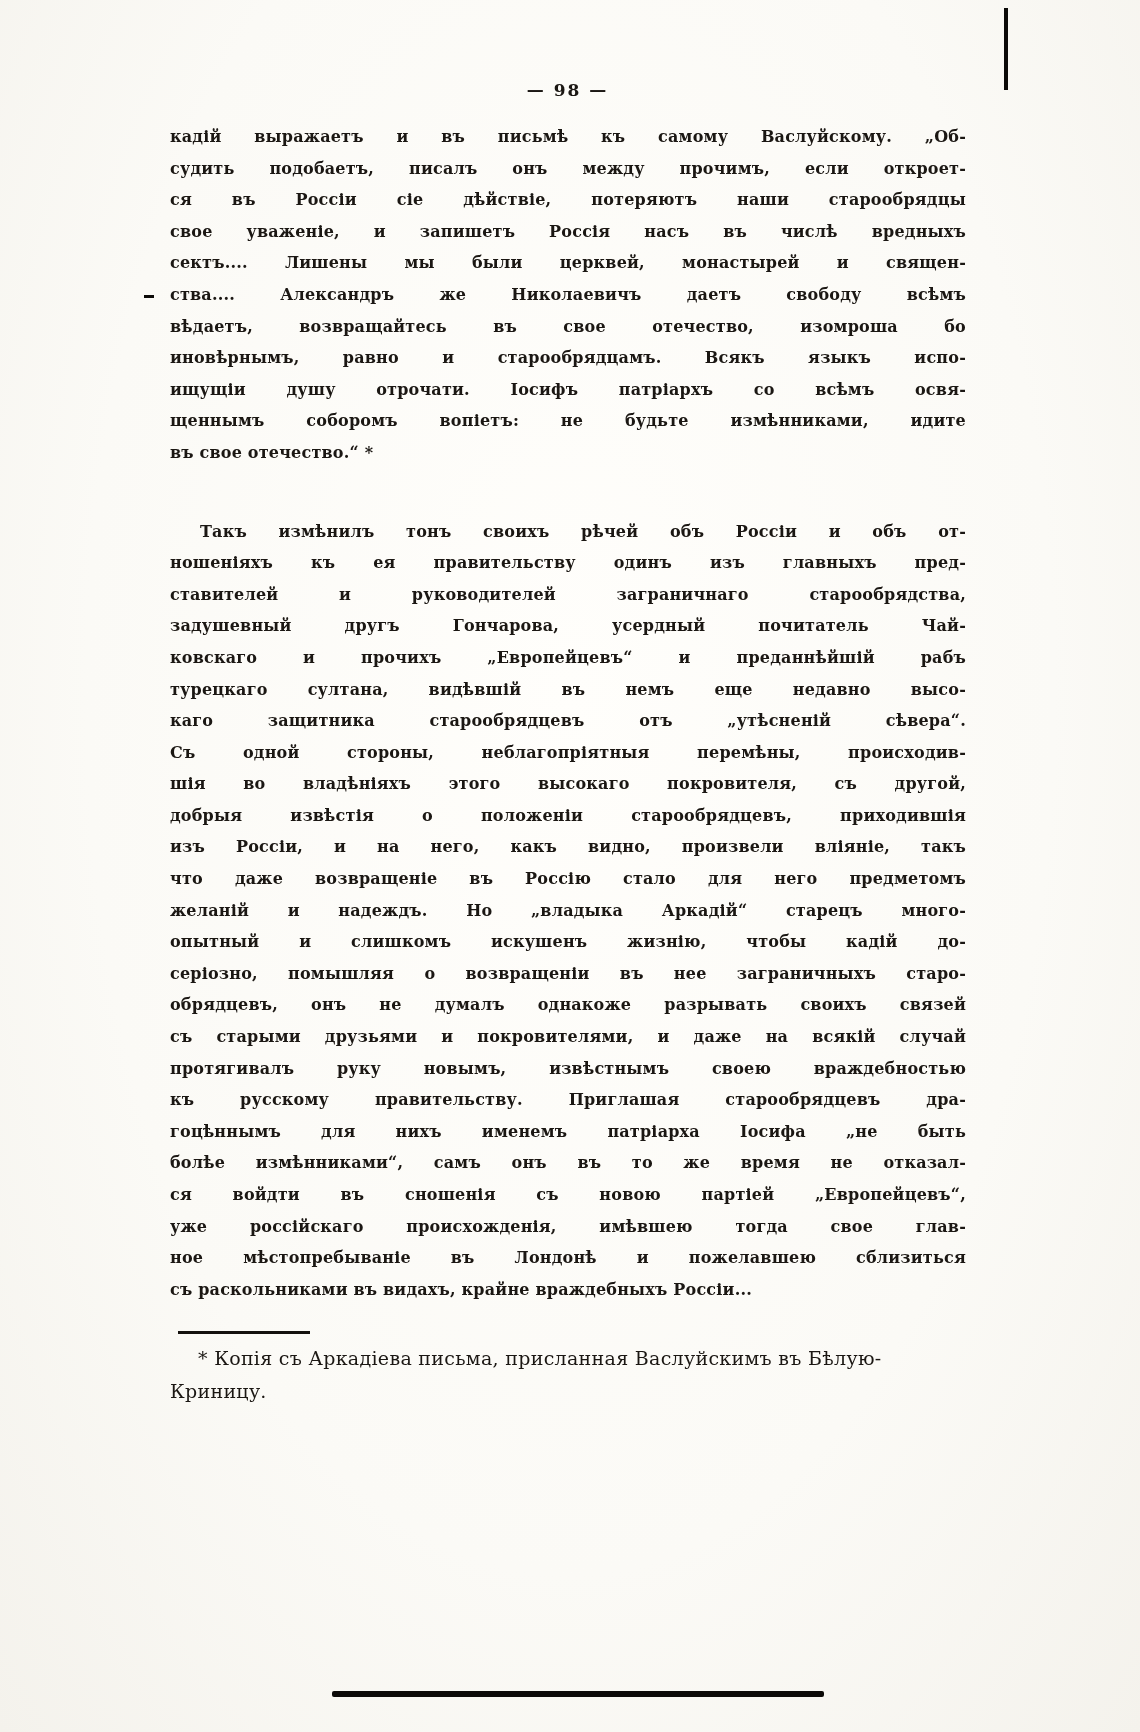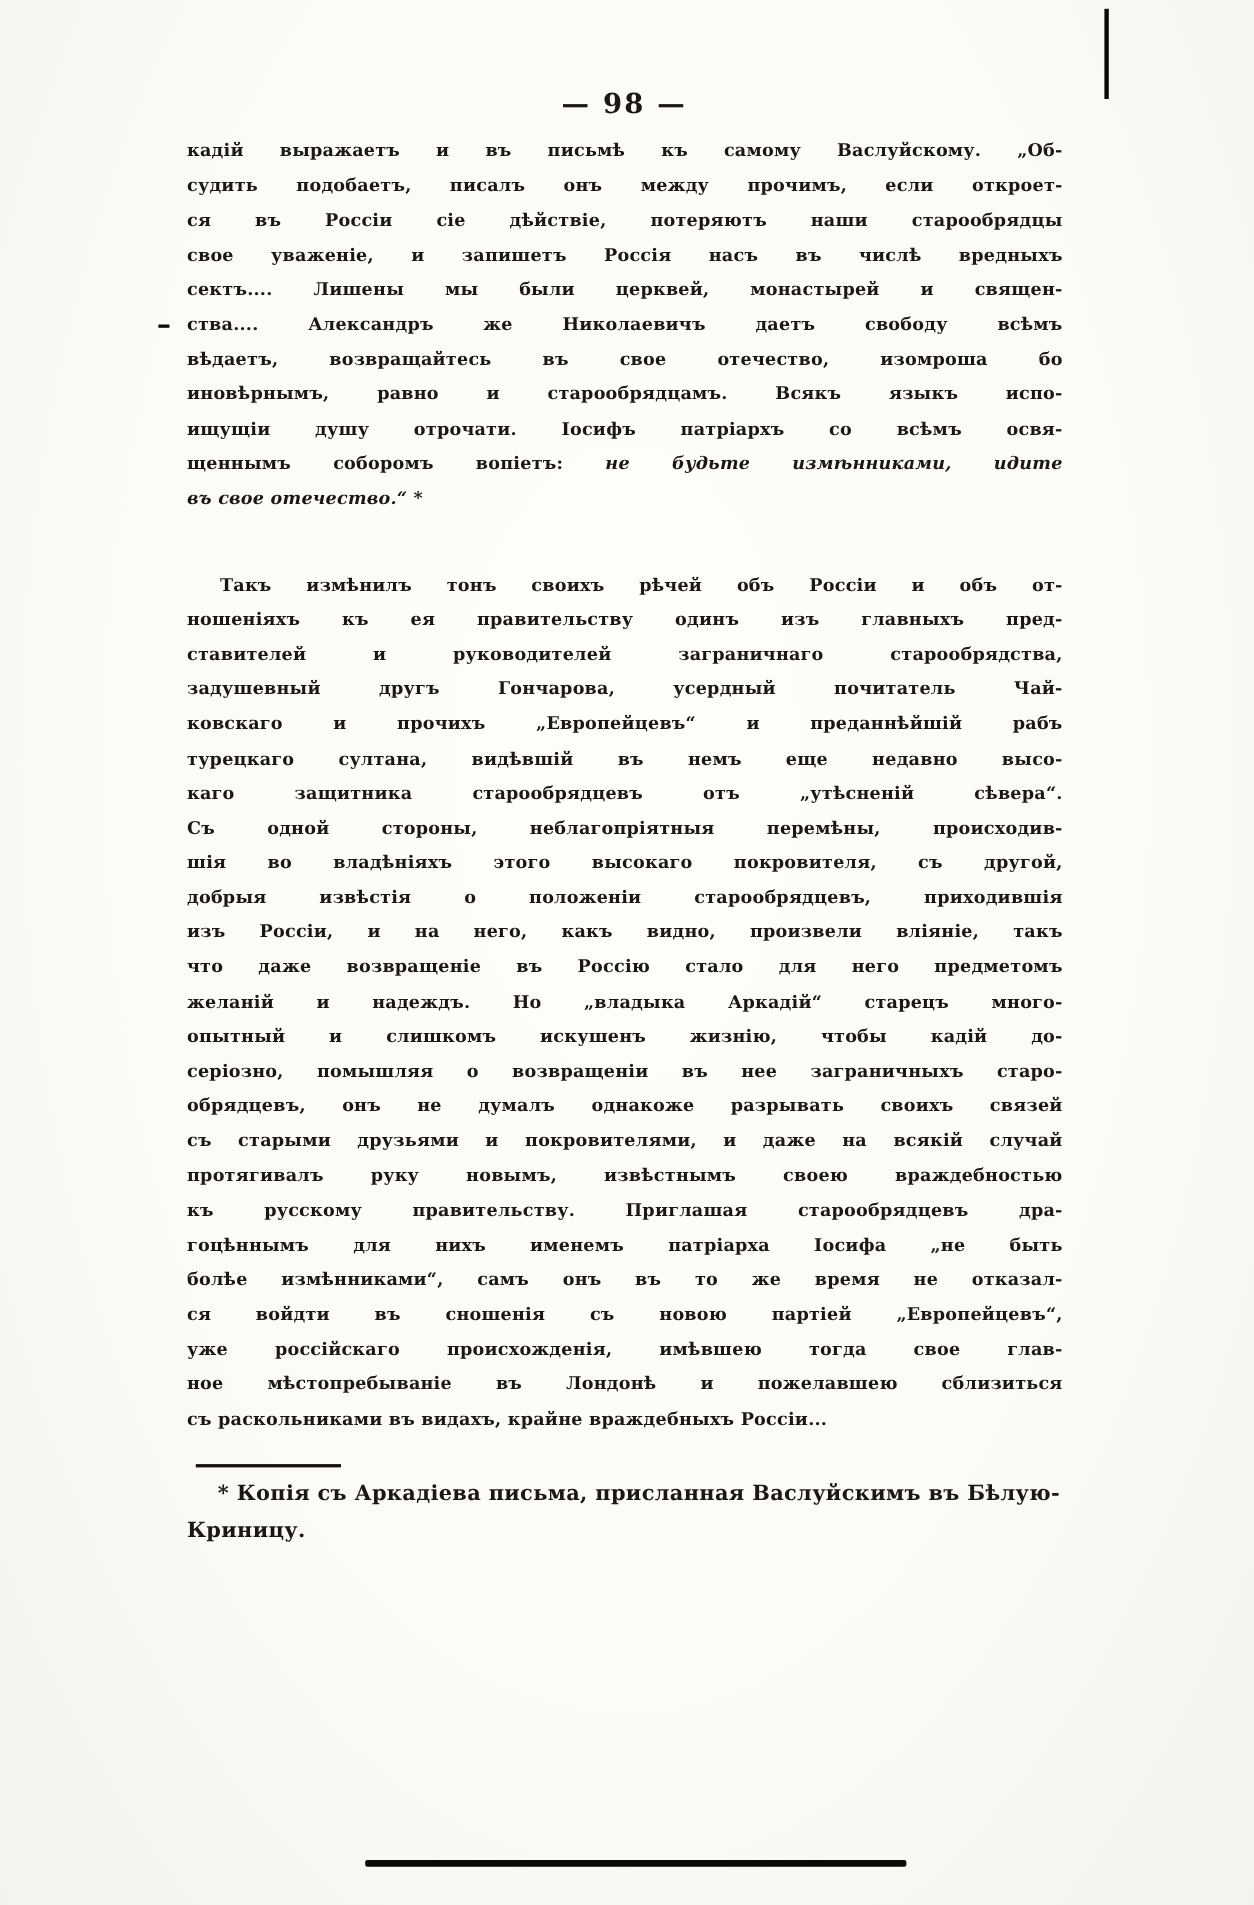--- a/index.html
+++ b/index.html
@@ -17,21 +17,21 @@
     overflow: hidden;
     font-family: "DejaVu Serif", serif;
     color: #1b1713;
   }
   .page-number {
     position: absolute;
     top: 80px;
     left: 170px;
     width: 795px;
     text-align: center;
-    font-size: 25px;
+    font-size: 17px;
     font-weight: bold;
     letter-spacing: 2px;
   }
   .text-block {
     position: absolute;
     top: 121px;
     left: 170px;
     width: 796px;
     font-size: 16px;
     font-weight: bold;
@@ -43,36 +43,36 @@
     text-align-last: justify;
     height: 31.6px;
     overflow: visible;
     white-space: nowrap;
   }
   .line.last {
     text-align-last: left;
     white-space: normal;
   }
   .line.indent { text-indent: 30px; margin-top: 47px; }
-  .it { font-style: italic; }
+  .it { }
   .footnote-sep {
     position: absolute;
     top: 1331px;
     left: 178px;
     width: 132px;
     height: 3px;
     background: #14110e;
   }
   .footnote {
     position: absolute;
     top: 1342px;
     left: 170px;
     width: 796px;
     font-size: 19px;
-    font-weight: bold;
+    font-weight: normal;
     line-height: 33px;
     letter-spacing: 0.3px;
   }
   .footnote .fline { text-align: left; }
   .footnote .fline.first { text-indent: 28px; }
   .artifact { position: absolute; background: #0c0a08; }
   .top-right-line {
     left: 1004px; top: 8px; width: 4px; height: 82px;
   }
   .bottom-bar {

